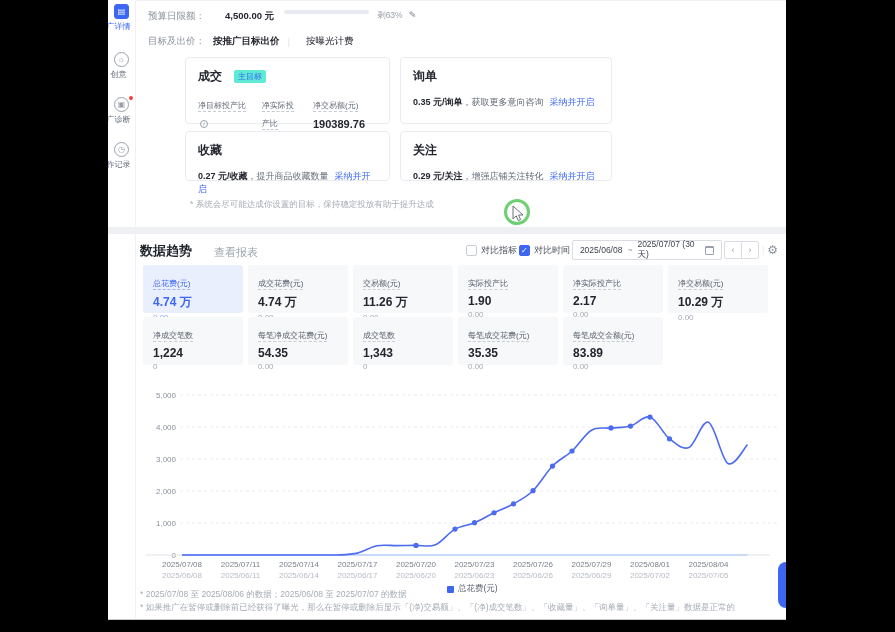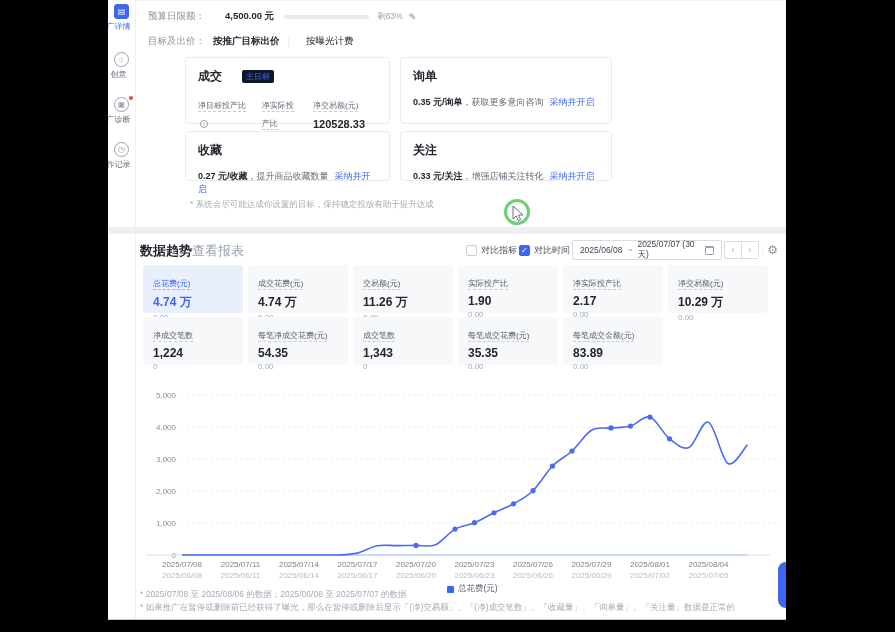--- a/index.html
+++ b/index.html
@@ -10,53 +10,53 @@
 .topline{position:absolute;left:28px;right:0;top:0;height:1px;background:#f0f1f3}
 
 .sidebar{position:absolute;left:0;top:0;width:28px;height:100%;background:#fff;border-right:1px solid #f0f1f4}
 .sb-item{position:absolute;width:100%;text-align:center;cursor:pointer}
 .sb-icon{display:block;margin:0 auto 2px;width:15px;height:15px;border:1px solid #9aa0ab;border-radius:50%;color:#9aa0ab;font-size:8px;line-height:13px;text-align:center}
 .sb-item.active .sb-icon{background:#3d66f2;border-color:#3d66f2;color:#fff;border-radius:3px}
 .sb-label{display:block;font-size:8px;color:#6b7280;white-space:nowrap;transform:translateX(-3px)}
 .sb-item.active .sb-label{color:#3d66f2}
 .sb-dot{position:absolute;top:-1px;right:2px;width:4px;height:4px;background:#f24040;border-radius:50%}
 
-.budget-row{position:absolute;left:40px;top:10px;display:flex;align-items:center;font-size:9.5px}
+.budget-row{position:absolute;left:40px;top:10px;display:flex;font-size:9.5px}
 .grey-lbl{color:#8a919c}
 .budget-amt{font-weight:bold;color:#23262e;margin-left:20px}
 .pbar{width:85px;height:4px;background:#e9eaef;border-radius:2px;margin-left:10px;overflow:hidden}
 .pfill{height:100%;background:#5f7cf3;border-radius:2px}
 .remain{margin-left:8px;color:#9aa0a8;font-size:8.5px}
 .pencil{margin-left:6px;color:#7b828c;font-size:9px;cursor:pointer}
 
 .goalbar{position:absolute;left:40px;top:35px;display:flex;align-items:center;font-size:9.5px}
 .gtab{color:#23262e;margin-left:8px;cursor:pointer}
 .gtab.active{font-weight:bold}
 .gtab-sep{color:#e3e5ea;margin:0 8px}
 
 .goal-cards{position:absolute;left:77px;top:57px;display:grid;grid-template-columns:205px 212px;column-gap:10px;row-gap:7px}
 .gcard{border:1px solid #e9ebf0;border-radius:4px;background:#fff;padding:10px 12px}
 .gcard.r1{height:67px}.gcard.r2{height:50px}
 .gtitle{font-size:12px;font-weight:bold;color:#23262e;display:flex;align-items:center}
-.badge{margin-left:20px;font-size:8px;font-weight:normal;color:#3d66f2;background:#0f172a;padding:1px 4px;border-radius:2px}
+.badge{margin-left:12px;font-size:8px;font-weight:normal;color:#3d66f2;background:#5eead4;padding:1px 4px;border-radius:2px}
 .gmetrics{display:flex;margin-top:9px}
 .gm{margin-right:12px}.gm:nth-child(1){width:74px}.gm:nth-child(2){width:56px}
 .gm-l{font-size:8px;color:#646b76;border-bottom:1px dashed #c6cad1;padding-bottom:1px}
 .info-i{display:inline-block;width:8px;height:8px;border:1px solid #9aa0ab;border-radius:50%;font-size:6px;line-height:7px;text-align:center;color:#9aa0ab;margin-left:2px;font-style:italic}
 .gm-val{margin-top:6px;font-size:11px;font-weight:bold;color:#23262e}
 .pencil-sm{font-weight:normal;font-size:9px;color:#7b828c;cursor:pointer}
 .gdesc{margin-top:11px;font-size:9px;color:#646b76}
 .gprice{font-weight:bold;color:#23262e}
 .glink{color:#3d66f2;margin-left:6px;cursor:pointer}
 .goal-note{position:absolute;left:82px;top:199px;font-size:8.5px;color:#a6acb5}
 .divider-band{position:absolute;left:0;top:227px;width:100%;height:7px;background:#eef0f3}
 
 .trend-header{position:absolute;left:32px;right:8px;top:240px;display:flex;align-items:flex-end}
 .t-title{font-size:13px;font-weight:bold;color:#1f232b}
-.t-report{font-size:13px;color:#9aa3ad;margin-left:0;cursor:pointer}
+.t-report{font-size:11px;color:#9aa3ad;margin-left:22px;cursor:pointer}
 .controls{margin-left:auto;display:flex;align-items:center;gap:2px;font-size:9px;color:#4a515c}
 .cbwrap{display:flex;align-items:center;gap:4px;cursor:pointer}
 .cb{width:11px;height:11px;border:1px solid #c8ccd4;border-radius:2px;background:#fff;font-size:8px;line-height:10px;text-align:center;color:#fff}
 .cb.checked{background:#3d66f2;border-color:#3d66f2}
 .datebox{display:flex;align-items:center;border:1px solid #d9dce3;border-radius:2px;height:20px;padding:0 7px;font-size:8.5px;color:#3f454e;width:150px;cursor:pointer}
 .tilde{margin:0 5px;color:#9aa0a8}
 .cal{margin-left:auto;width:9px;height:9px;border:1px solid #9aa0ab;border-radius:1px;box-shadow:inset 0 3px 0 -2px #9aa0ab}
 .pager{display:flex}
 .pbtn{width:18px;height:18px;border:1px solid #d9dce3;display:flex;align-items:center;justify-content:center;font-size:9px;color:#9aa0a8;background:#fff;cursor:pointer}
 .pbtn.prev{border-radius:2px 0 0 2px}.pbtn.next{margin-left:-1px;border-radius:0 2px 2px 0}
@@ -135,40 +135,40 @@
             <div class="gm">
               <div><span class="gm-l">净目标投产比</span><span class="info-i">i</span></div>
               <div class="gm-val">2.45 <span class="pencil-sm">✎</span></div>
             </div>
             <div class="gm">
               <div><span class="gm-l">净实际投产比</span></div>
               <div class="gm-val">2.17</div>
             </div>
             <div class="gm">
               <div><span class="gm-l">净交易额(元)</span></div>
-              <div class="gm-val">120528.33</div>
+              <div class="gm-val">190389.76</div>
             </div>
           </div>
       </div>
       <div class="gcard r1">
         <div class="gtitle">询单</div>
         <div class="gdesc">
           <span class="gprice">0.35 元/询单</span><span>，获取更多意向咨询</span><span class="glink">采纳并开启</span>
         </div>
       </div>
       <div class="gcard r2">
         <div class="gtitle">收藏</div>
         <div class="gdesc">
           <span class="gprice">0.27 元/收藏</span><span>，提升商品收藏数量</span><span class="glink">采纳并开启</span>
         </div>
       </div>
       <div class="gcard r2">
         <div class="gtitle">关注</div>
         <div class="gdesc">
-          <span class="gprice">0.33 元/关注</span><span>，增强店铺关注转化</span><span class="glink">采纳并开启</span>
+          <span class="gprice">0.29 元/关注</span><span>，增强店铺关注转化</span><span class="glink">采纳并开启</span>
         </div>
       </div>
     </div>
     <div class="goal-note">* 系统会尽可能达成你设置的目标，保持稳定投放有助于提升达成</div>
 
     <div class="divider-band"></div>
 
     <div class="trend-header">
       <span class="t-title">数据趋势</span>
       <span class="t-report">查看报表</span>

